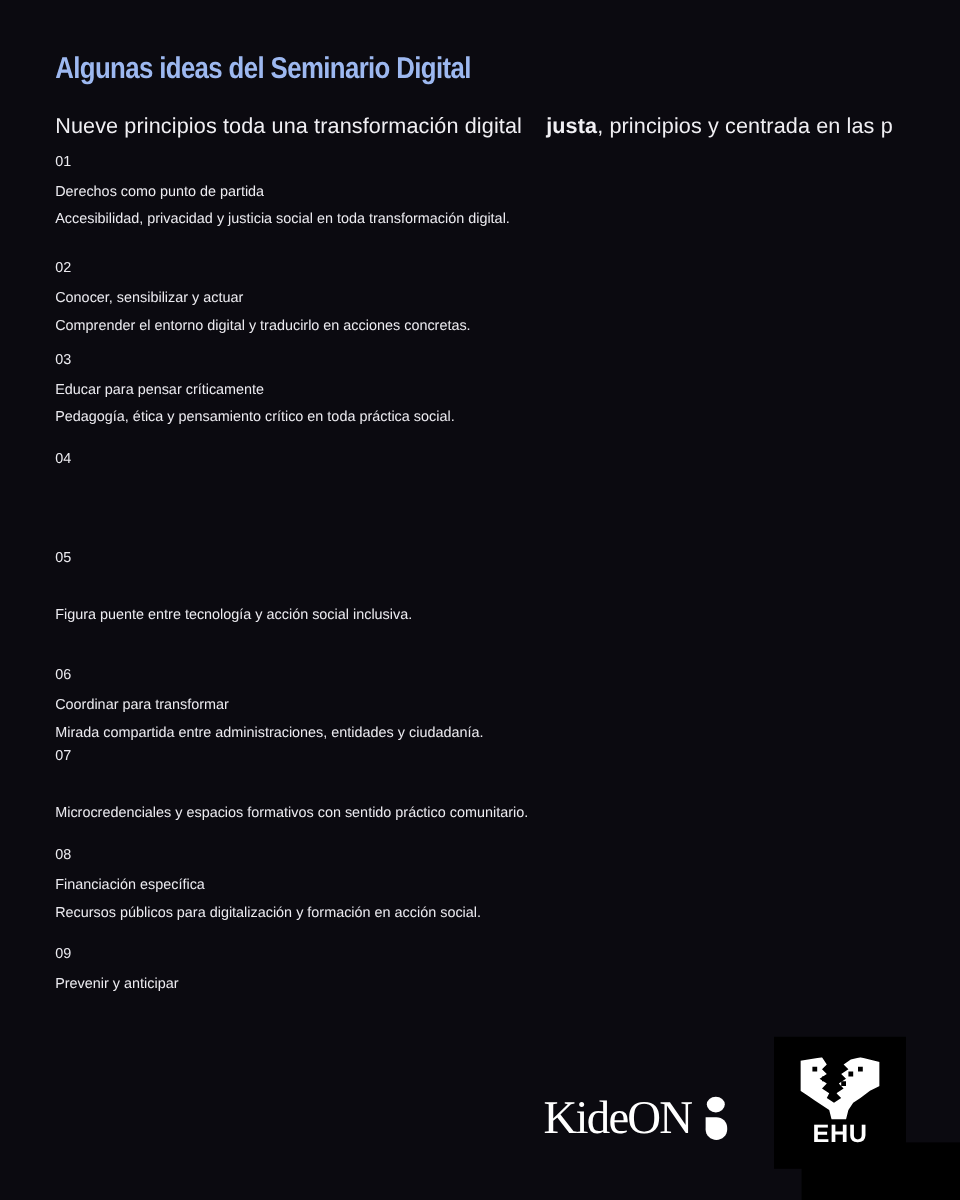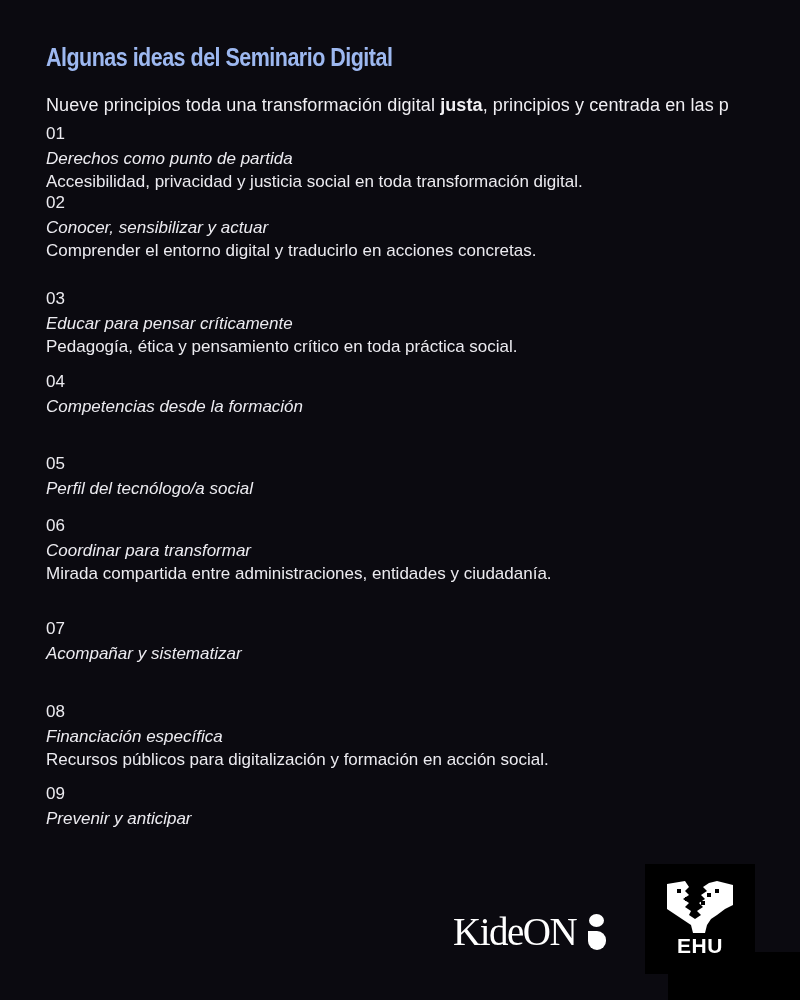--- a/index.html
+++ b/index.html
@@ -34,45 +34,46 @@
       left: 46px;
       top: 95px;
       margin: 0;
       font-size: 18px;
       color: #f0eff3;
       white-space: nowrap;
       letter-spacing: 0.1px;
     }
     .subtitle b {
       font-weight: bold;
+      margin-left: 15px;
     }
     .list {
       position: absolute;
       left: 46px;
       top: 124px;
       width: 740px;
     }
     .item {
       position: absolute;
       left: 0;
       height: 80px;
       width: 740px;
     }
     .item .num,
     .item .head,
     .item .desc {
       position: absolute;
       left: 0;
-      font-size: 17px;
+      font-size: 12px;
       line-height: 20px;
       white-space: nowrap;
       color: #ecebf0;
     }
     .item .num { top: 0; }
-    .item .head { top: 25px; font-style: italic; }
+    .item .head { top: 25px; }
     .item .desc { top: 48px; }
 
     .kideon {
       position: absolute;
       left: 453px;
       top: 912px;
       display: flex;
       align-items: center;
     }
     .kideon-text {
@@ -149,46 +150,45 @@
 <h1 class="title">Algunas ideas del Seminario Digital</h1>
 
 <p class="subtitle"><span>Nueve principios toda una transformación digital </span><b>justa</b><span>, principios y centrada en las p</span></p>
 
 <div class="list">
   <div class="item" style="top:0px">
     <div class="num">01</div>
     <div class="head">Derechos como punto de partida</div>
     <div class="desc">Accesibilidad, privacidad y justicia social en toda transformación digital.</div>
   </div>
-  <div class="item" style="top:69px">
+  <div class="item" style="top:89px">
     <div class="num">02</div>
     <div class="head">Conocer, sensibilizar y actuar</div>
     <div class="desc">Comprender el entorno digital y traducirlo en acciones concretas.</div>
   </div>
   <div class="item" style="top:165px">
     <div class="num">03</div>
     <div class="head">Educar para pensar críticamente</div>
     <div class="desc">Pedagogía, ética y pensamiento crítico en toda práctica social.</div>
   </div>
   <div class="item" style="top:247.5px">
     <div class="num">04</div>
-    <div class="head">Competencias desde la formación</div>
   </div>
   <div class="item" style="top:330px">
     <div class="num">05</div>
-    <div class="head">Perfil del tecnólogo/a social</div>
-  </div>
-  <div class="item" style="top:392px">
+    <div class="desc">Figura puente entre tecnología y acción social inclusiva.</div>
+  </div>
+  <div class="item" style="top:428px">
     <div class="num">06</div>
     <div class="head">Coordinar para transformar</div>
     <div class="desc">Mirada compartida entre administraciones, entidades y ciudadanía.</div>
   </div>
   <div class="item" style="top:495px">
     <div class="num">07</div>
-    <div class="head">Acompañar y sistematizar</div>
+    <div class="desc">Microcredenciales y espacios formativos con sentido práctico comunitario.</div>
   </div>
   <div class="item" style="top:577.5px">
     <div class="num">08</div>
     <div class="head">Financiación específica</div>
     <div class="desc">Recursos públicos para digitalización y formación en acción social.</div>
   </div>
   <div class="item" style="top:660px">
     <div class="num">09</div>
     <div class="head">Prevenir y anticipar</div>
   </div>

